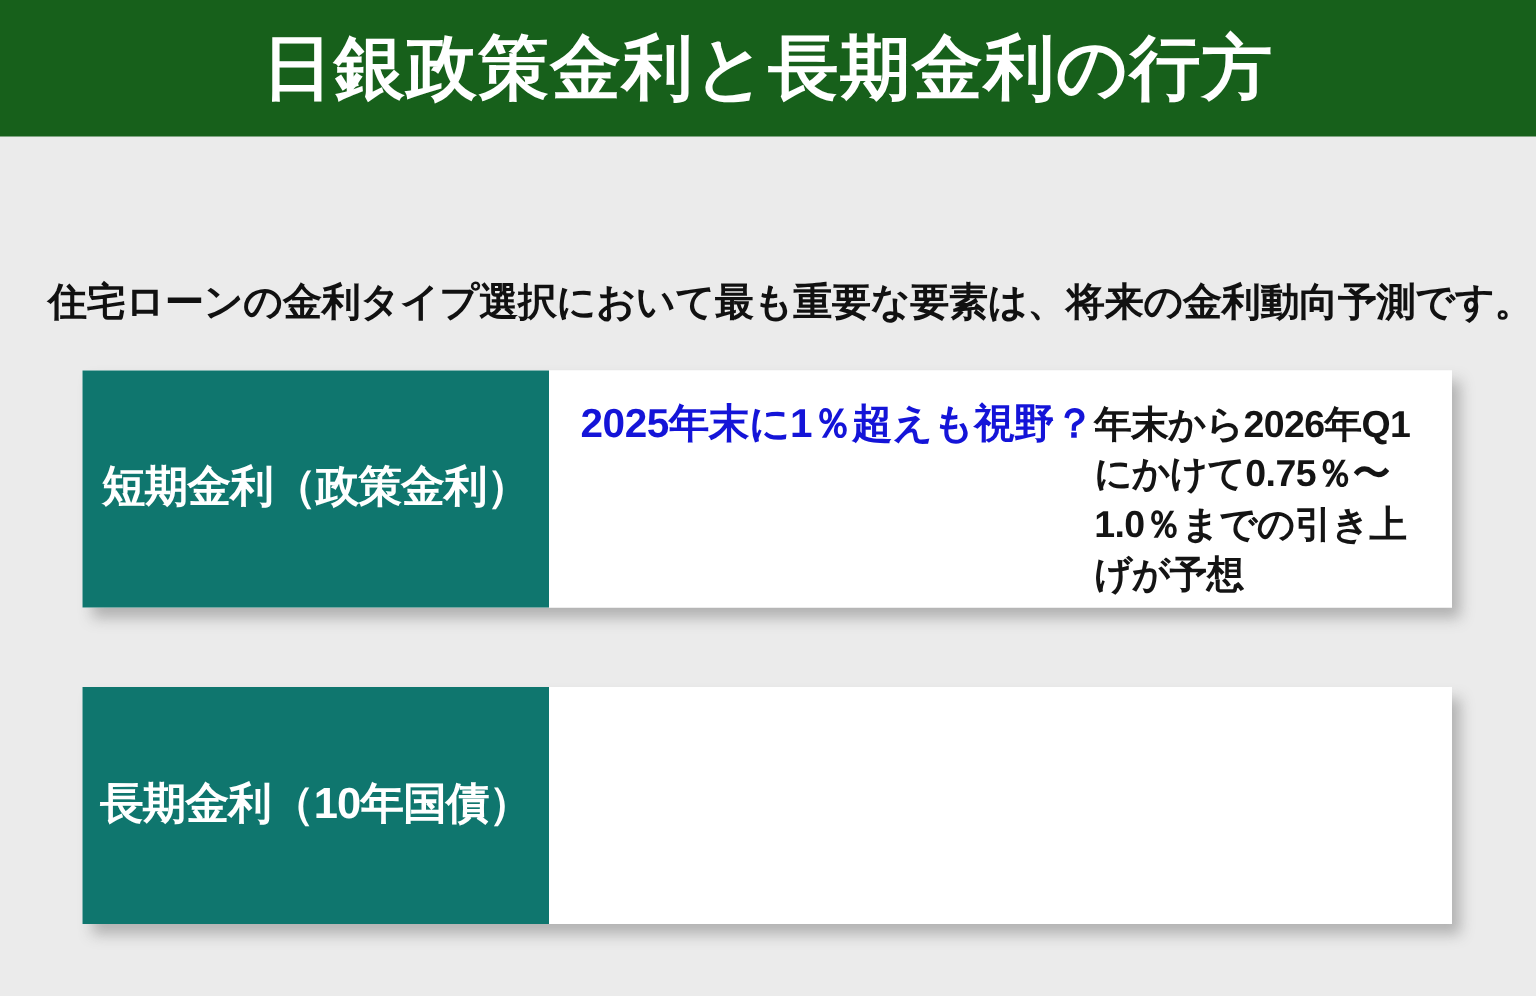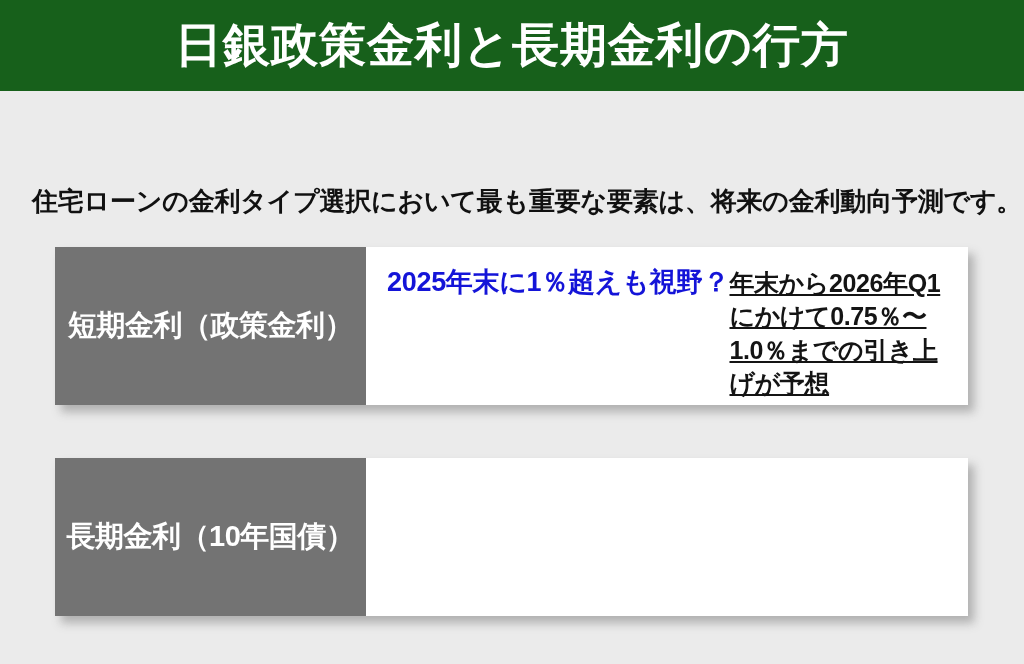--- a/index.html
+++ b/index.html
@@ -64,21 +64,21 @@
     display: flex;
     align-items: stretch;
     background: #ffffff;
     box-shadow: 6px 7px 9px rgba(90, 90, 90, 0.40);
   }
   .card-1 { top: 247px; }
   .card-2 { top: 458px; }
 
   .card-label {
     flex: 0 0 311px;
-    background: #737373;
+    background: #0f766e;
     display: flex;
     align-items: center;
     justify-content: center;
     box-sizing: border-box;
     padding: 0 6px;
   }
   .card-label-text {
     color: #ffffff;
     font-size: 29px;
     font-weight: 700;
@@ -105,21 +105,20 @@
     white-space: nowrap;
   }
   .card-text {
     color: #141414;
     font-size: 25px;
     font-weight: 700;
     line-height: 1.33;
     margin: 0;
     letter-spacing: -0.4px;
     max-width: 575px;
-    text-decoration: underline;
   }
 </style>
 </head>
 <body>
 
 <div class="header-band">
   <h1 class="header-title">日銀政策金利と長期金利の行方</h1>
 </div>
 
 <div class="subtitle">住宅ローンの金利タイプ選択において最も重要な要素は、将来の金利動向予測です。</div>

